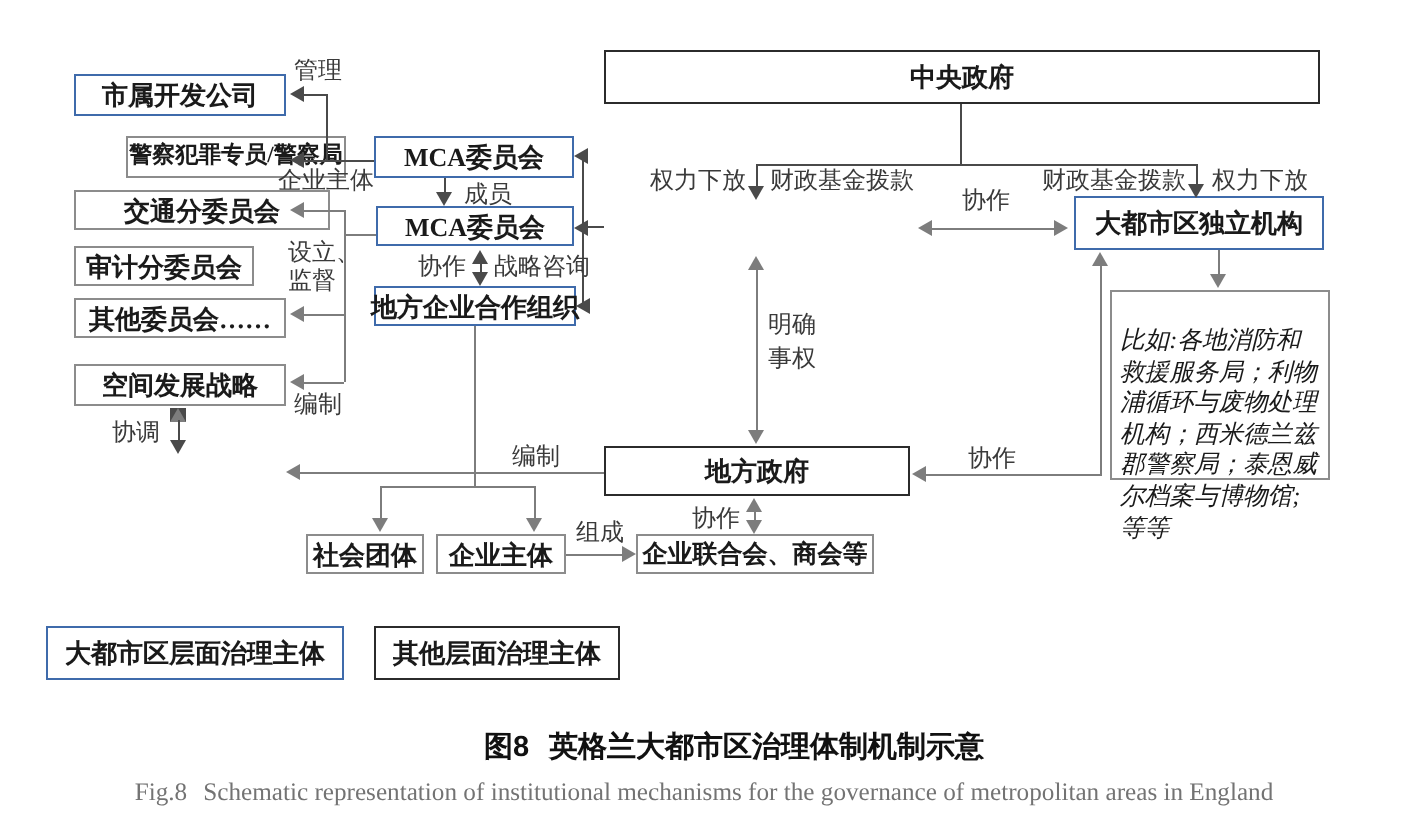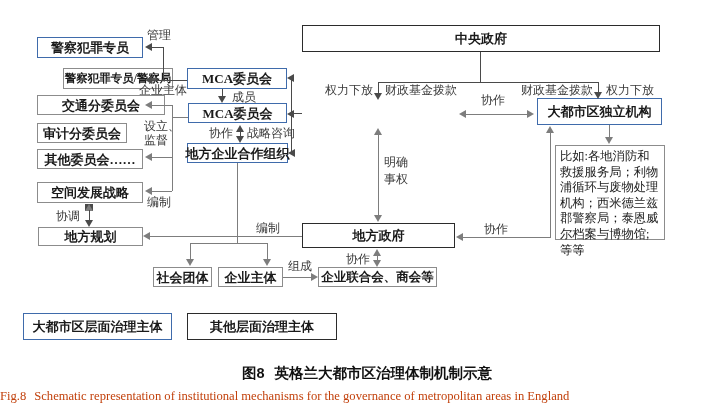--- a/index.html
+++ b/index.html
@@ -6,70 +6,67 @@
   .fig{position:relative;width:704px;height:420px;background:#fff;overflow:hidden;
        font-family:"Liberation Serif","DejaVu Serif",serif;color:#1a1a1a;}
   .bx{position:absolute;box-sizing:border-box;display:flex;align-items:center;justify-content:center;
       background:#fff;font-weight:bold;font-size:13px;line-height:15px;white-space:nowrap;}
   .b-blue{border:1.4px solid #3f6bab;}
   .b-gray{border:1.2px solid #8c8c8c;}
   .b-black{border:1.5px solid #2b2b2b;}
   .sm{font-size:11.5px;}
   .md{font-size:12.5px;}
   .bx.wrap{white-space:normal;align-items:flex-start;justify-content:flex-end;
-      font-weight:normal;font-size:12.3px;line-height:15.6px;padding:3px 4px;text-align:left;}
+      font-weight:normal;font-size:12.3px;line-height:15.6px;padding:17px 4px;text-align:left;font-style:italic;}
   .hl,.vl{position:absolute;background:#7d7d7d;}
   .hl{height:1.2px;}
   .vl{width:1.2px;}
   .dk{background:#4a4a4a;}
   .ah{position:absolute;width:0;height:0;}
   .ah-left {border-top:4px solid transparent;border-bottom:4px solid transparent;border-right:7px solid #7d7d7d;}
   .ah-right{border-top:4px solid transparent;border-bottom:4px solid transparent;border-left:7px solid #7d7d7d;}
   .ah-up   {border-left:4px solid transparent;border-right:4px solid transparent;border-bottom:7px solid #7d7d7d;}
   .ah-down {border-left:4px solid transparent;border-right:4px solid transparent;border-top:7px solid #7d7d7d;}
   .ah-left.adk{border-right-color:#4a4a4a;}
   .ah-up.adk{border-bottom-color:#4a4a4a;}
   .ah-down.adk{border-top-color:#4a4a4a;}
   .lbl{position:absolute;font-size:12px;line-height:14px;color:#3a3a3a;white-space:nowrap;}
   .cap-zh{position:absolute;left:0;right:0;top:364px;text-align:center;font-weight:bold;font-size:14.5px;
       font-family:"Liberation Sans","DejaVu Sans",sans-serif;color:#111;padding-left:30px;}
   .cap-zh .pre{margin-right:10px;}
-  .cap-en{position:absolute;left:0;right:0;top:389px;text-align:left;font-size:12.6px;color:#c2410c;}
+  .cap-en{position:absolute;left:0;right:0;top:389px;text-align:center;font-size:12.6px;color:#737373;}
   .cap-en .pre{margin-right:8px;}
 </style>
 </head>
 <body>
 
 <div class="fig">
 
   <div class="bx b-black" style="left:302px;top:25px;width:358px;height:27px;">
       <span>中央政府</span>
     </div>
 
   <div class="bx b-blue" style="left:37px;top:37px;width:106px;height:21px;">
-      <span>警察犯罪专员</span>
+      <span>市属开发公司</span>
     </div>
   <div class="bx b-gray sm" style="left:35px;top:68px;width:110px;height:21px;margin-left:28px;">
       <span>警察犯罪专员/警察局</span>
     </div>
   <div class="bx b-gray" style="left:37px;top:95px;width:128px;height:20px;">
       <span>交通分委员会</span>
     </div>
   <div class="bx b-gray" style="left:37px;top:123px;width:90px;height:20px;">
       <span>审计分委员会</span>
     </div>
   <div class="bx b-gray" style="left:37px;top:149px;width:106px;height:20px;">
       <span>其他委员会……</span>
     </div>
   <div class="bx b-gray" style="left:37px;top:182px;width:106px;height:21px;">
       <span>空间发展战略</span>
     </div>
-  <div class="bx b-gray" style="left:38px;top:227px;width:105px;height:19px;">
-      <span>地方规划</span>
-    </div>
 
   <div class="bx b-blue" style="left:187px;top:68px;width:100px;height:21px;">
       <span>MCA委员会</span>
     </div>
   <div class="bx b-blue" style="left:188px;top:103px;width:99px;height:20px;">
       <span>MCA委员会</span>
     </div>
   <div class="bx b-blue" style="left:187px;top:143px;width:101px;height:20px;">
       <span>地方企业合作组织</span>
     </div>
@@ -91,21 +88,21 @@
   <div class="bx b-gray" style="left:218px;top:267px;width:65px;height:20px;">
       <span>企业主体</span>
     </div>
   <div class="bx b-gray md" style="left:318px;top:267px;width:119px;height:20px;">
       <span>企业联合会、商会等</span>
     </div>
 
   <div class="bx b-blue" style="left:23px;top:313px;width:149px;height:27px;">
       <span>大都市区层面治理主体</span>
     </div>
-  <div class="bx b-black" style="left:187px;top:313px;width:150px;height:27px;">
+  <div class="bx b-black" style="left:187px;top:313px;width:123px;height:27px;">
       <span>其他层面治理主体</span>
     </div>
 
   <div class="hl dk" style="left:151px;top:47px;width:13px;"></div>
   <div class="ah ah-left adk" style="left:145px;top:43px;"></div>
   <div class="vl dk" style="left:163px;top:47px;height:34px;"></div>
   <div class="hl dk" style="left:151px;top:80px;width:36px;"></div>
   <div class="ah ah-left adk" style="left:145px;top:76px;"></div>
 
   <div class="vl dk" style="left:480px;top:52px;height:30px;"></div>

